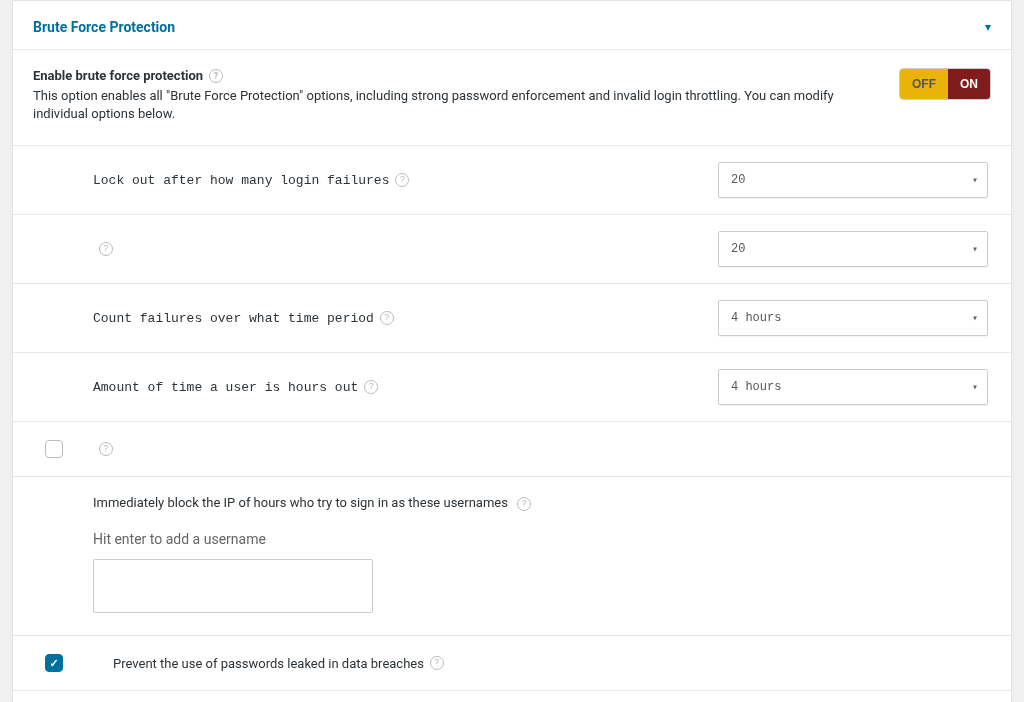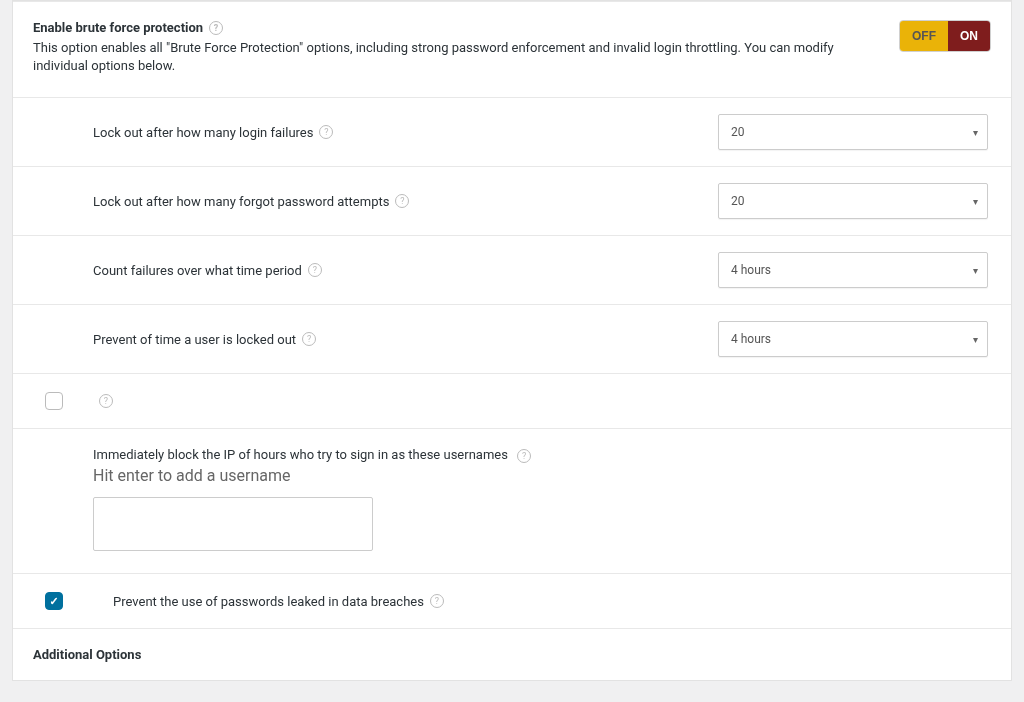--- a/index.html
+++ b/index.html
@@ -37,20 +37,21 @@
       border-top: 1px solid #e8e8e8;
       padding: 0;
       min-height: 60px;
     }
     .row.first { border-top: 1px solid #e8e8e8; padding: 18px 20px 22px 20px; }
     .row-inner {
       display: flex;
       align-items: center;
       width: 100%;
       padding: 16px 20px;
+      font-family: Liberation Mono, monospace;
     }
     .label-col {
       flex: 1;
       display: flex;
       align-items: center;
     }
     .label-col.indent { padding-left: 60px; }
     .control-col {
       width: 280px;
       display: flex;
@@ -167,23 +168,23 @@
     }
     .textarea-block {
       margin-top: 12px;
       width: 280px;
       height: 54px;
       border: 1px solid #ccc;
       border-radius: 2px;
       padding: 6px;
     }
     .sub-desc {
-      font-size: 16px;
+      font-size: 14px;
       color: #666;
-      margin-top: 3px;
+      margin-top: 20px;
     }
     .section-heading {
       font-weight: 700;
       font-size: 13px;
       padding: 18px 20px;
       border-top: 1px solid #e8e8e8;
     }
     .row-block {
       border-top: 1px solid #e8e8e8;
       padding: 18px 20px 22px 80px;
@@ -193,20 +194,24 @@
       align-items: center;
       border-top: 1px solid #e8e8e8;
       padding: 18px 20px;
     }
   </style>
 </head>
 <body>
 
 <div class="panel">
 
+  <div class="panel-header">
+    <span class="panel-title">Brute Force Protection</span>
+    <span class="caret-down">▾</span>
+  </div>
 
   <div class="row first">
     <div class="main-enable" style="width:100%">
       <div class="main-enable-text">
         <div class="main-enable-title">
           <span>Enable brute force protection</span>
           <span class="help-icon">?</span>
         </div>
         <div class="main-enable-desc">This option enables all "Brute Force Protection" options, including strong password enforcement and invalid login throttling. You can modify individual options below.</div>
       </div>
@@ -227,21 +232,20 @@
         <div class="select-wrap">
           <div class="select-box">20</div>
         </div>
       </div>
     </div>
   </div>
 
   <div class="row">
     <div class="row-inner">
       <div class="label-col indent">
-        <span class="option-label">Lock out after how many forgot password attempts</span>
         <span class="help-icon">?</span>
       </div>
       <div class="control-col">
         <div class="select-wrap">
           <div class="select-box">20</div>
         </div>
       </div>
     </div>
   </div>
 
@@ -255,21 +259,21 @@
         <div class="select-wrap">
           <div class="select-box">4 hours</div>
         </div>
       </div>
     </div>
   </div>
 
   <div class="row">
     <div class="row-inner">
       <div class="label-col indent">
-        <span class="option-label">Prevent of time a user is locked out</span>
+        <span class="option-label">Amount of time a user is hours out</span>
         <span class="help-icon">?</span>
       </div>
       <div class="control-col">
         <div class="select-wrap">
           <div class="select-box">4 hours</div>
         </div>
       </div>
     </div>
   </div>
 

